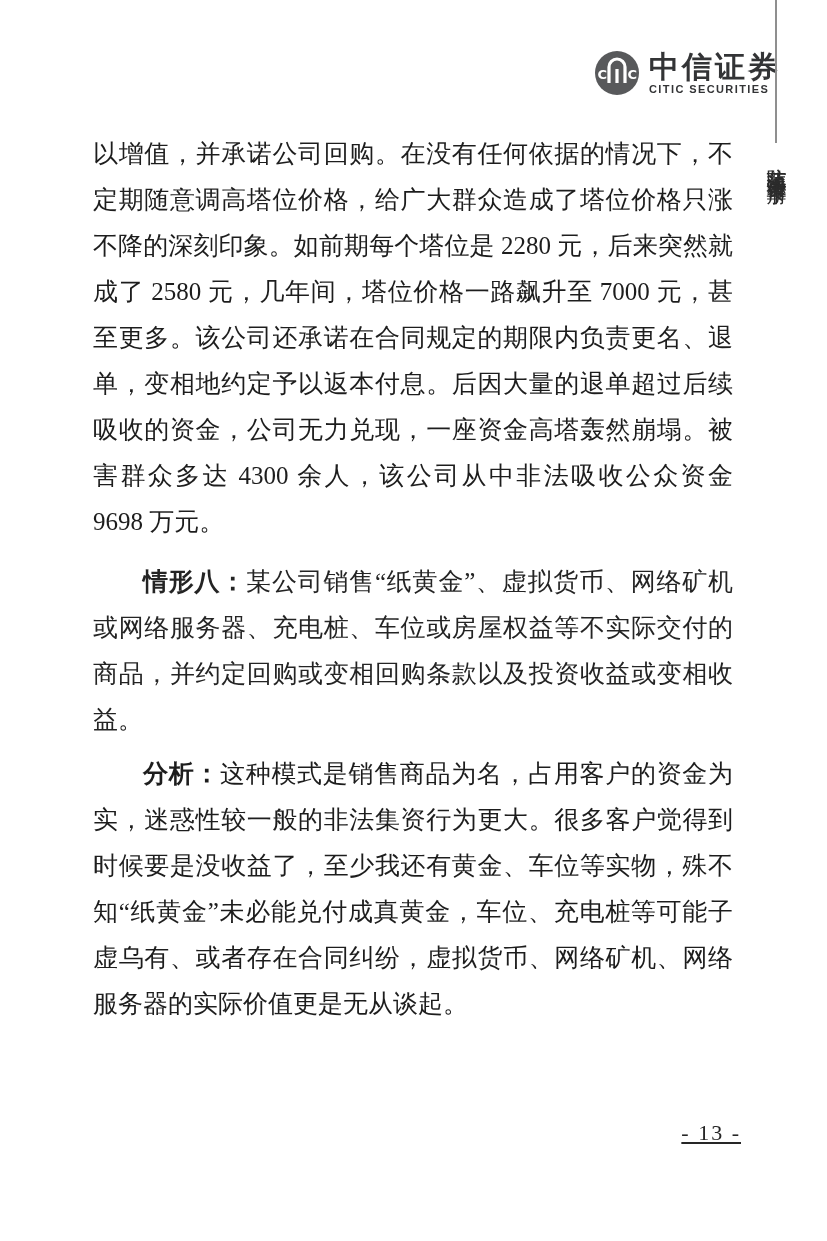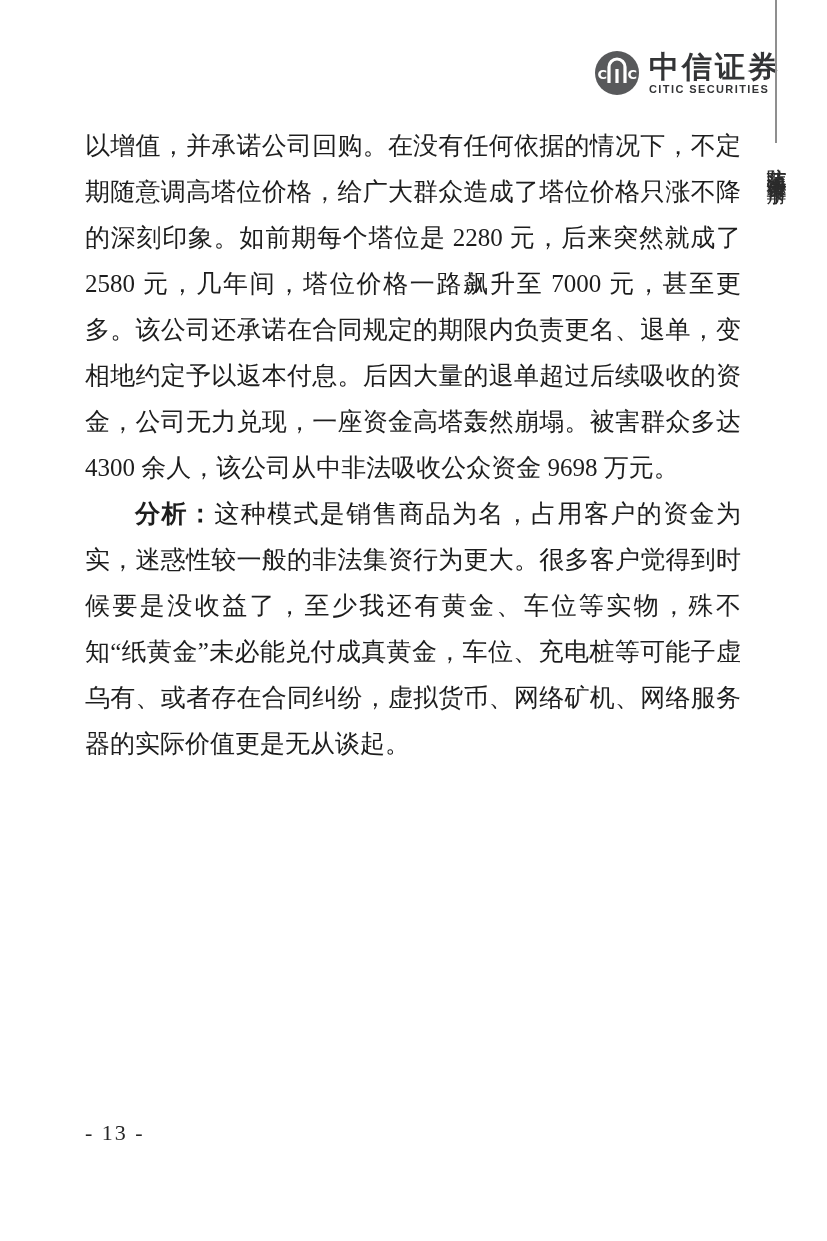--- a/index.html
+++ b/index.html
@@ -33,35 +33,35 @@
     font-size:20px; letter-spacing:2px; color:#2b2b2b;
     font-family:"Liberation Serif","DejaVu Serif",serif;
   }
 
   
   .body-text {
     position:absolute; left:85px; top:123px; width:656px;
     font-size:25px; line-height:46px;
     text-align:justify; text-justify:inter-character; text-align-last:left;
   }
-  .body-text p { margin:0; }
+  .body-text p { margin:8px; }
   .body-text p.indent { text-indent:2em; }
   .gap-before-case8 { margin-top:14px !important; }
   .gap-before-case9 { margin-top:16px !important; }
   .kai { color:#242424; }
   .lead-kai { font-weight:600; }
   .lead-hei {
     font-family:Liberation Serif, serif;
     font-weight:600;
   }
 
   
   .page-num {
     position:absolute; left:85px; top:1120px; width:656px;
-    text-align:left; font-size:22px; letter-spacing:2px; color:#262626;
+    text-align:right; font-size:22px; letter-spacing:2px; color:#262626;text-decoration:underline;
   }
 </style>
 </head>
 <body>
 
 <div class="page">
 
   <div class="logo">
     <span class="logo-mark">
       <svg viewBox="0 0 46 46" width="46" height="46" aria-hidden="true">
@@ -77,20 +77,21 @@
       <span class="logo-en">CITIC SECURITIES</span>
     </span>
   </div>
 
   <div class="side-rule"></div>
   <div class="side-title">防范非法集资宣传手册</div>
 
   <main class="body-text">
     <p class="song"><span>以增值，并承诺公司回购。在没有任何依据的情况下，不定期随意调高塔位价格，给广大群众造成了塔位价格只涨不降的深刻印象。如前期每个塔位是 2280 元，后来突然就成了 2580 元，几年间，塔位价格一路飙升至 7000 元，甚至更多。该公司还承诺在合同规定的期限内负责更名、退单，变相地约定予以返本付息。后因大量的退单超过后续吸收的资金，公司无力兑现，一座资金高塔轰然崩塌。被害群众多达 4300 余人，该公司从中非法吸收公众资金 9698 万元。</span></p>
 
+    <p class="kai indent gap-before-case8"><span class="lead-kai">情形八：</span><span>某公司销售“纸黄金”、虚拟货币、网络矿机或网络服务器、充电桩、车位或房屋权益等不实际交付的商品，并约定回购或变相回购条款以及投资收益或变相收益。</span></p>
 
     <p class="song indent"><span class="lead-hei">分析：</span><span>这种模式是销售商品为名，占用客户的资金为实，迷惑性较一般的非法集资行为更大。很多客户觉得到时候要是没收益了，至少我还有黄金、车位等实物，殊不知“纸黄金”未必能兑付成真黄金，车位、充电桩等可能子虚乌有、或者存在合同纠纷，虚拟货币、网络矿机、网络服务器的实际价值更是无从谈起。</span></p>
 
 
   </main>
 
   <div class="page-num">- 13 -</div>
 
 </div>
 

